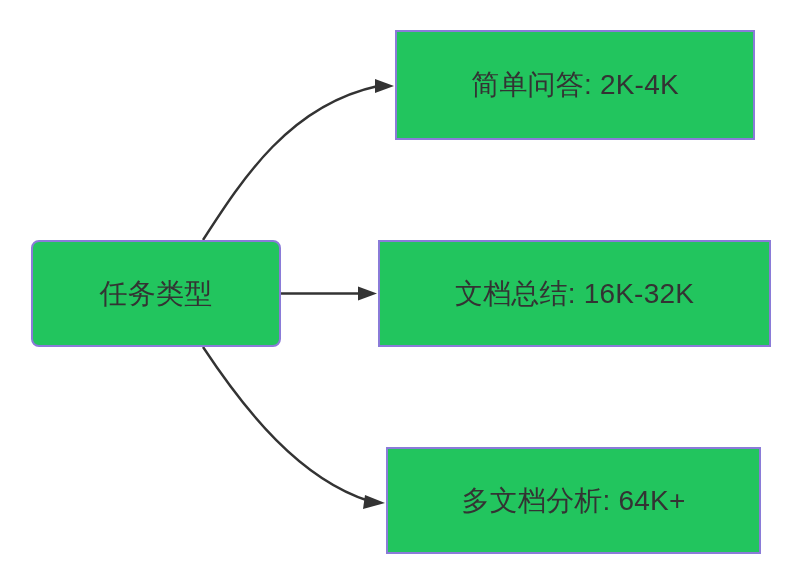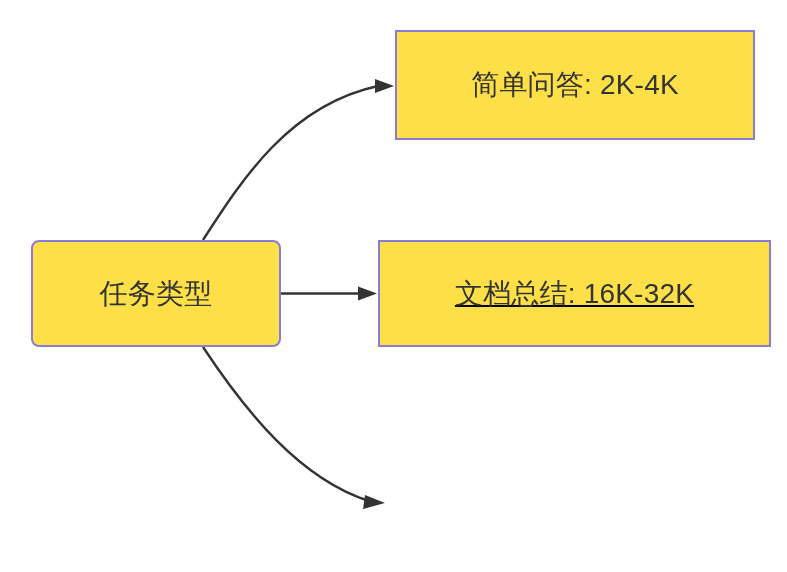--- a/index.html
+++ b/index.html
@@ -32,39 +32,39 @@
     stroke-width: 2.4px;
     stroke-linecap: butt;
   }
   .arrow-head {
     fill: #333333;
     stroke: none;
   }
   .node {
     position: absolute;
     box-sizing: border-box;
-    background: #fde047;
+    background: #22c55e;
     border: 2.5px solid #8A7BD8;
     display: flex;
     align-items: center;
     justify-content: center;
     z-index: 2;
   }
   .node-label {
     color: #333333;
     font-size: 28px;
     line-height: 1.2;
     letter-spacing: 0.2px;
     white-space: nowrap;
     text-align: center;
     font-weight: 400;
   }
   #node-root      { left: 31px;  top: 240px; width: 250px; height: 107px; border-radius: 8px; }
   #node-simple-qa { left: 395px; top: 30px;  width: 360px; height: 110px; }
-  #node-doc-sum   { left: 378px; top: 240px; width: 393px; height: 107px; text-decoration: underline; }
+  #node-doc-sum   { left: 378px; top: 240px; width: 393px; height: 107px; }
   #node-multi-doc { left: 386px; top: 447px; width: 375px; height: 107px; }
 </style>
 </head>
 <body>
 
 <div id="diagram-canvas">
 
   <svg id="edge-layer" width="787" height="572" viewBox="0 0 787 572" xmlns="http://www.w3.org/2000/svg">
 
     <g>
@@ -88,14 +88,17 @@
   </div>
 
   <div class="node" id="node-simple-qa">
     <span class="node-label">简单问答: 2K-4K</span>
   </div>
 
   <div class="node" id="node-doc-sum">
     <span class="node-label">文档总结: 16K-32K</span>
   </div>
 
+  <div class="node" id="node-multi-doc">
+    <span class="node-label">多文档分析: 64K+</span>
+  </div>
 
 </div>
 
 </body></html>

